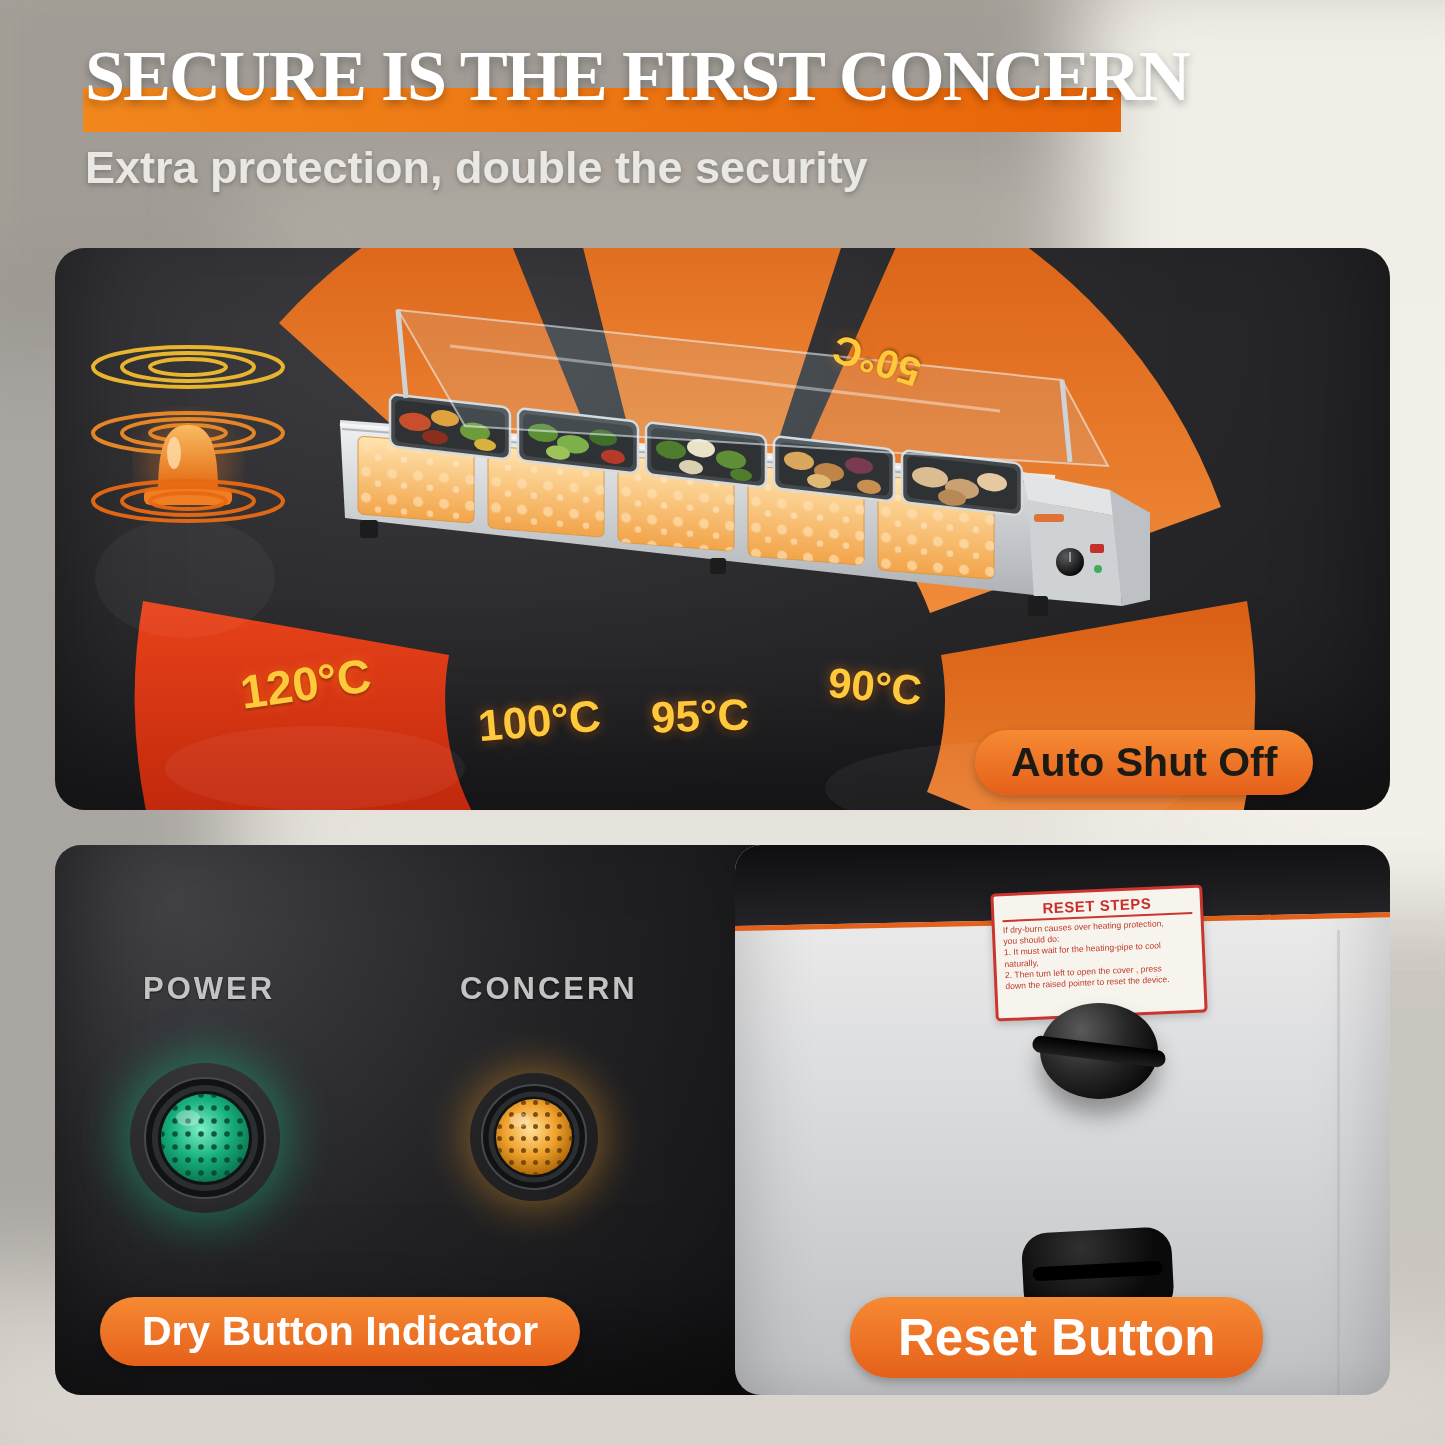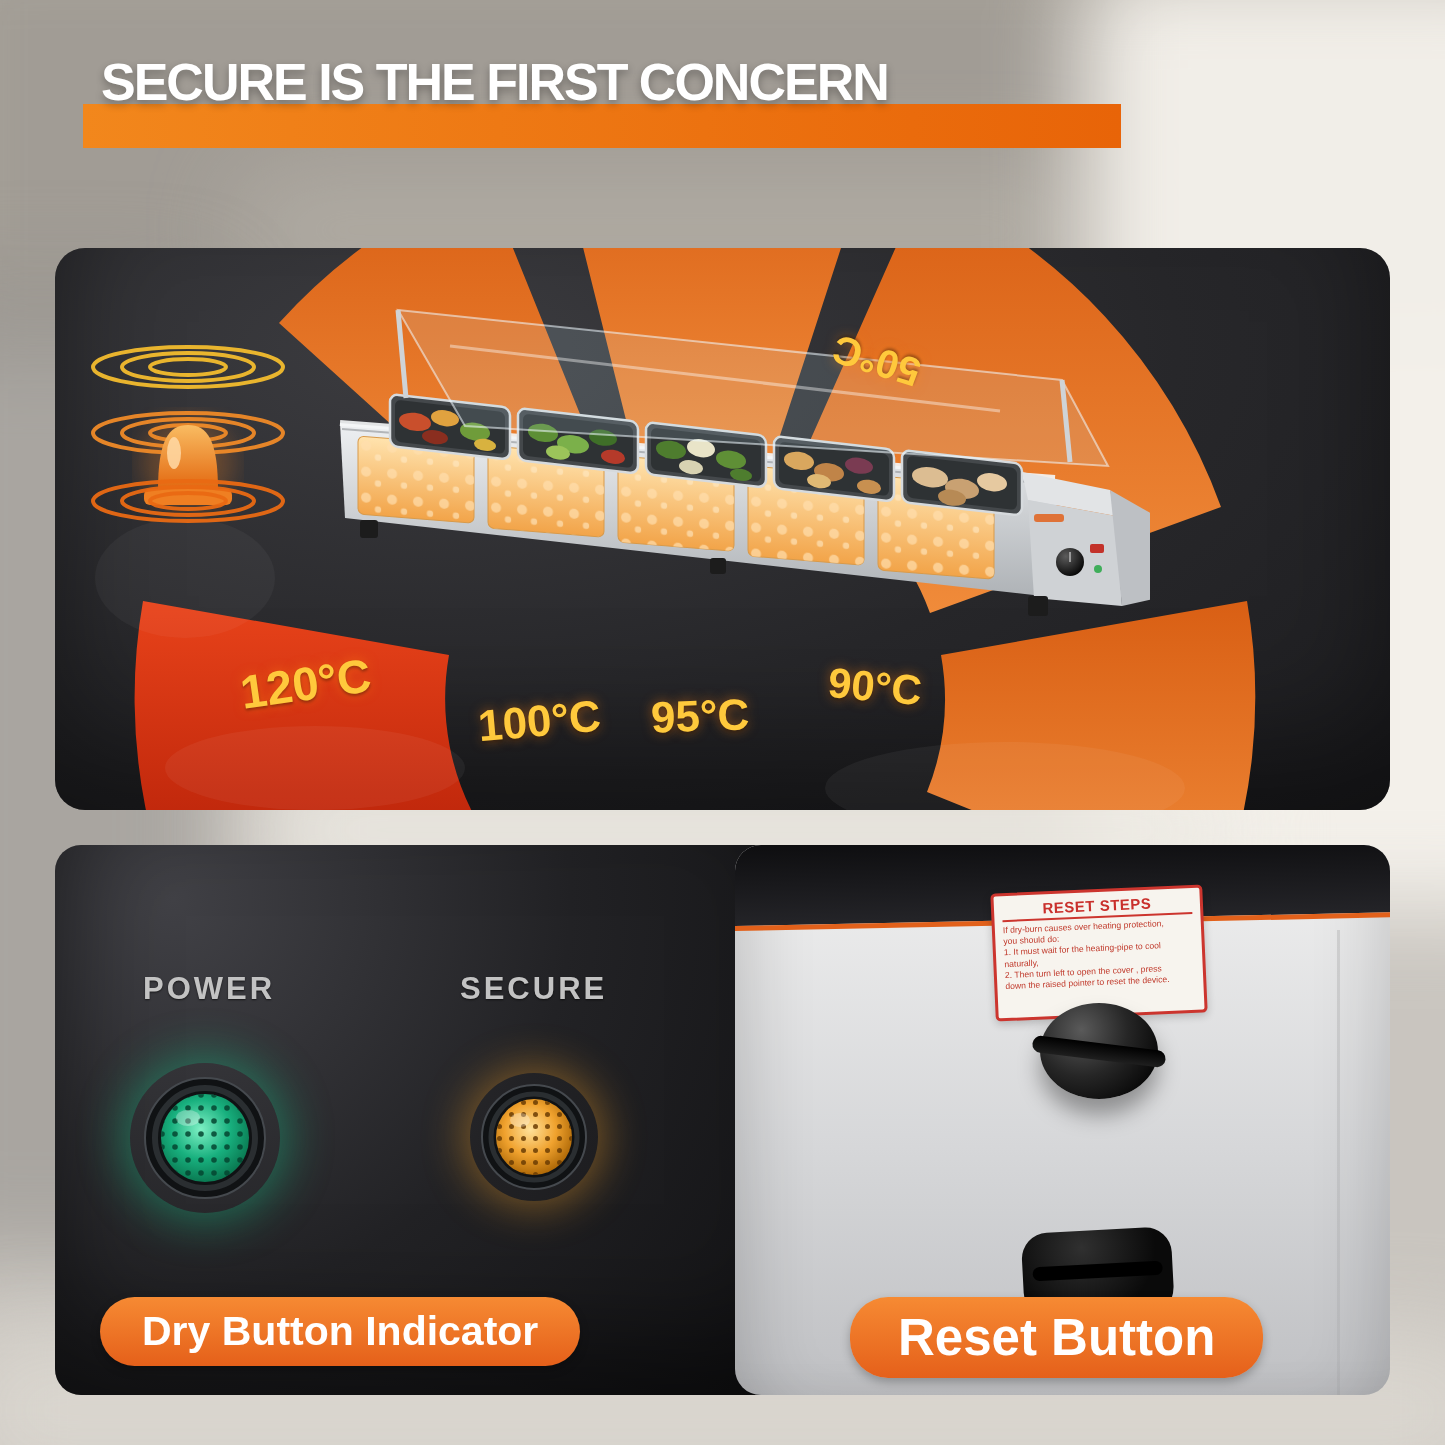--- a/index.html
+++ b/index.html
@@ -18,22 +18,22 @@
   .bg-bottom{left:-40px;top:1330px;width:1540px;height:160px;background:#dcd8d1;opacity:.9;}
   .bg-counter{left:240px;top:170px;width:860px;height:120px;background:#b9b4ab;opacity:.6;}
 
   .layer{position:absolute;z-index:2;}
 
   
   .header{left:85px;top:40px;width:1320px;}
   .title-wrap{position:relative;}
   .title-bar{position:absolute;left:-2px;top:48px;width:1038px;height:44px;
     background:linear-gradient(90deg,#f2871c,#e86408);}
-  .page-title{position:relative;margin:16px;font-size:52px;line-height:1;font-weight:800;
-    letter-spacing:-2px;color:#ffffff;text-shadow:0 4px 9px rgba(0,0,0,.30);}
+  .page-title{position:relative;margin:0;font-size:72px;line-height:1;font-weight:800;
+    letter-spacing:-2px;color:#ffffff;text-shadow:0 4px 9px rgba(0,0,0,.30);font-family:Liberation Serif, serif;}
   .page-subtitle{margin:30px 0 0 0;font-size:45px;font-weight:bold;color:#eae8e4;
     text-shadow:0 2px 5px rgba(70,70,70,.45);}
 
   
   .hero-panel{left:55px;top:248px;width:1335px;height:562px;border-radius:30px;overflow:hidden;
     background:radial-gradient(ellipse at 28% 18%, #3c3c40 0%, #27272a 55%, #1d1d20 100%);
     box-shadow:inset 0 -70px 120px rgba(0,0,0,.45);}
   .fan-svg{position:absolute;inset:0;}
   .product-svg{position:absolute;left:255px;top:28px;}
   .alarm-svg{position:absolute;left:15px;top:85px;}
@@ -104,20 +104,21 @@
   <div class="bg-blob bg-right"></div>
   <div class="bg-blob bg-mid"></div>
   <div class="bg-blob bg-bottom"></div>
 </div>
 
 <div class="layer header">
   <div class="title-wrap">
     <div class="title-bar"></div>
     <h1 class="page-title">SECURE IS THE FIRST CONCERN</h1>
   </div>
+  <p class="page-subtitle">Extra protection, double the security</p>
 </div>
 
 <div class="layer hero-panel">
 
   <svg class="fan-svg" width="1335" height="562" viewBox="0 0 1335 562">
     <defs>
       <linearGradient id="gRed" x1="0" y1="0" x2="0" y2="1">
         <stop offset="0" stop-color="#e8431a"></stop>
           <stop offset="1" stop-color="#a01100"></stop>
       </linearGradient>
@@ -300,25 +301,26 @@
       <line x1="752" y1="104" x2="760" y2="186" stroke="#cfd3d6" stroke-width="5"></line>
     </g>
   </svg>
 
   <div class="temp t120">120°C</div>
   <div class="temp t100">100°C</div>
   <div class="temp t95">95°C</div>
   <div class="temp t90">90°C</div>
   <div class="temp t50">50°C</div>
 
+  <div class="pill pill-auto">Auto Shut Off</div>
 </div>
 
 <div class="layer left-panel">
   <div class="ind-label lbl-power">POWER</div>
-  <div class="ind-label lbl-heating">SECURE</div>
+  <div class="ind-label lbl-heating">CONCERN</div>
 
   <div class="led-wrap led-green">
     <svg width="150" height="150" viewBox="0 0 150 150">
       <defs>
         <radialGradient id="ledG" cx="0.45" cy="0.4" r="0.75">
           <stop offset="0" stop-color="#7df0c4"></stop>
             <stop offset="0.45" stop-color="#18b07e"></stop>
           <stop offset="0.8" stop-color="#0a7a52"></stop>
             <stop offset="1" stop-color="#065c3c"></stop>
         </radialGradient>

